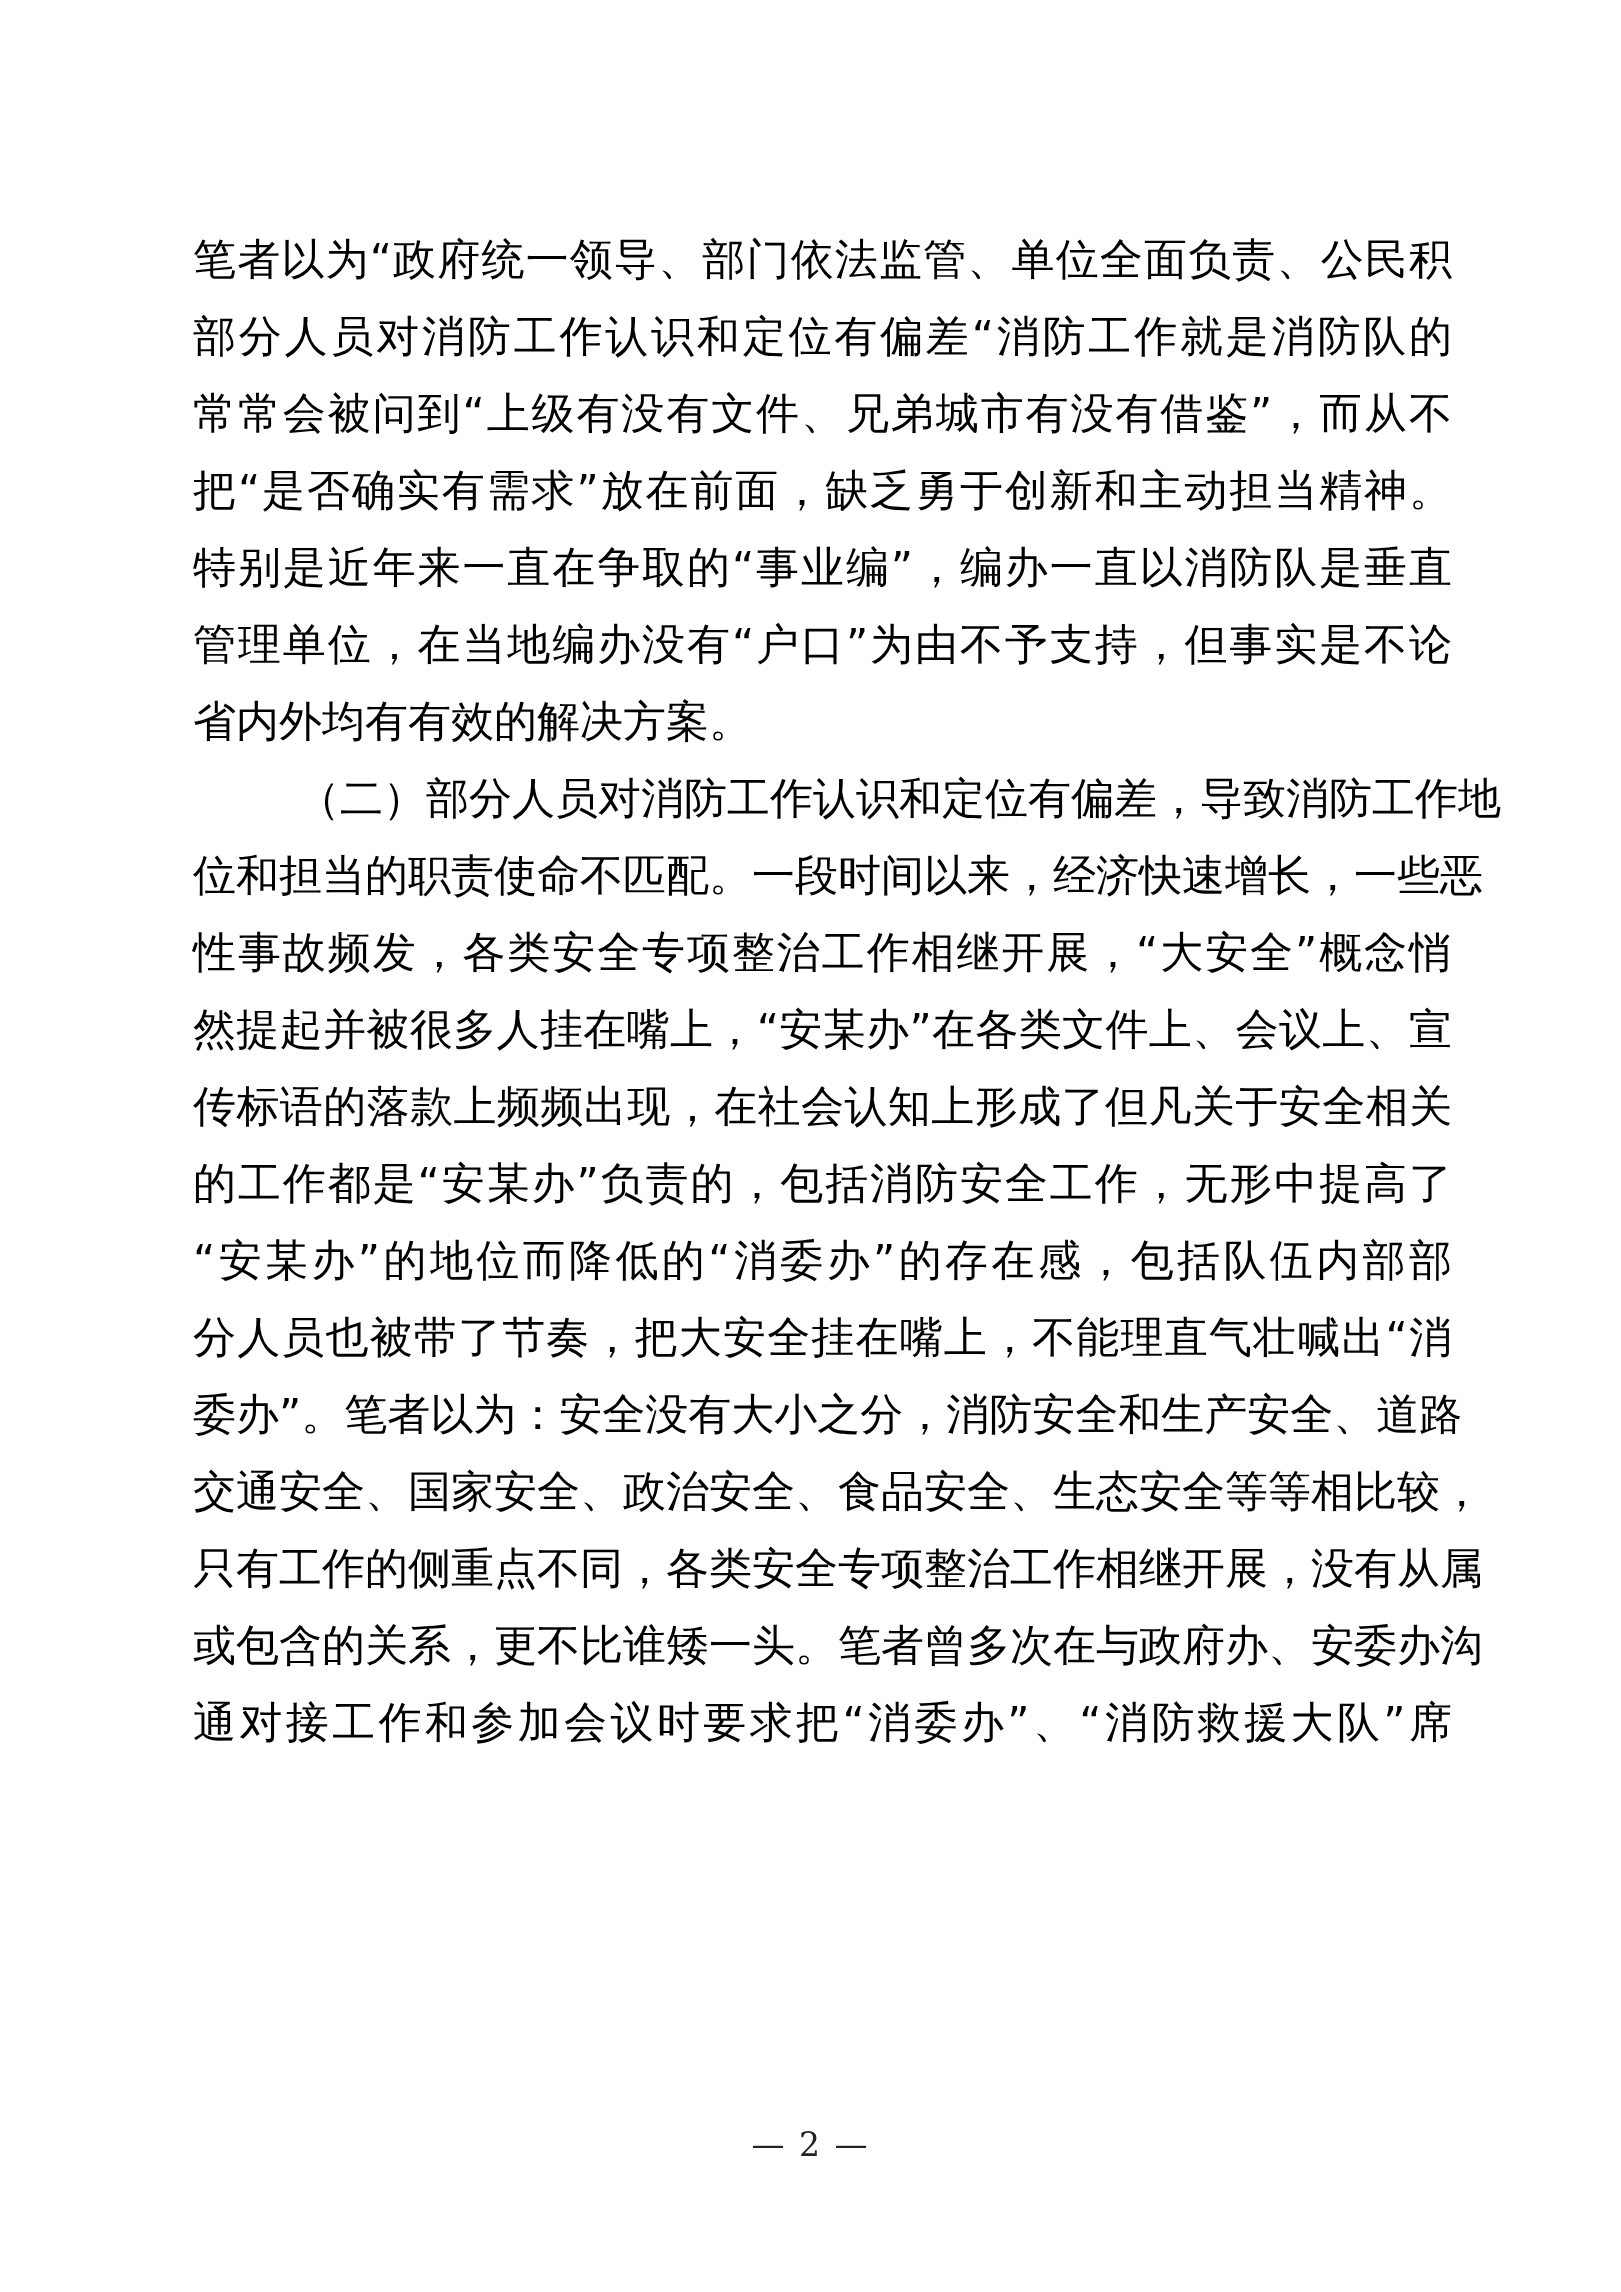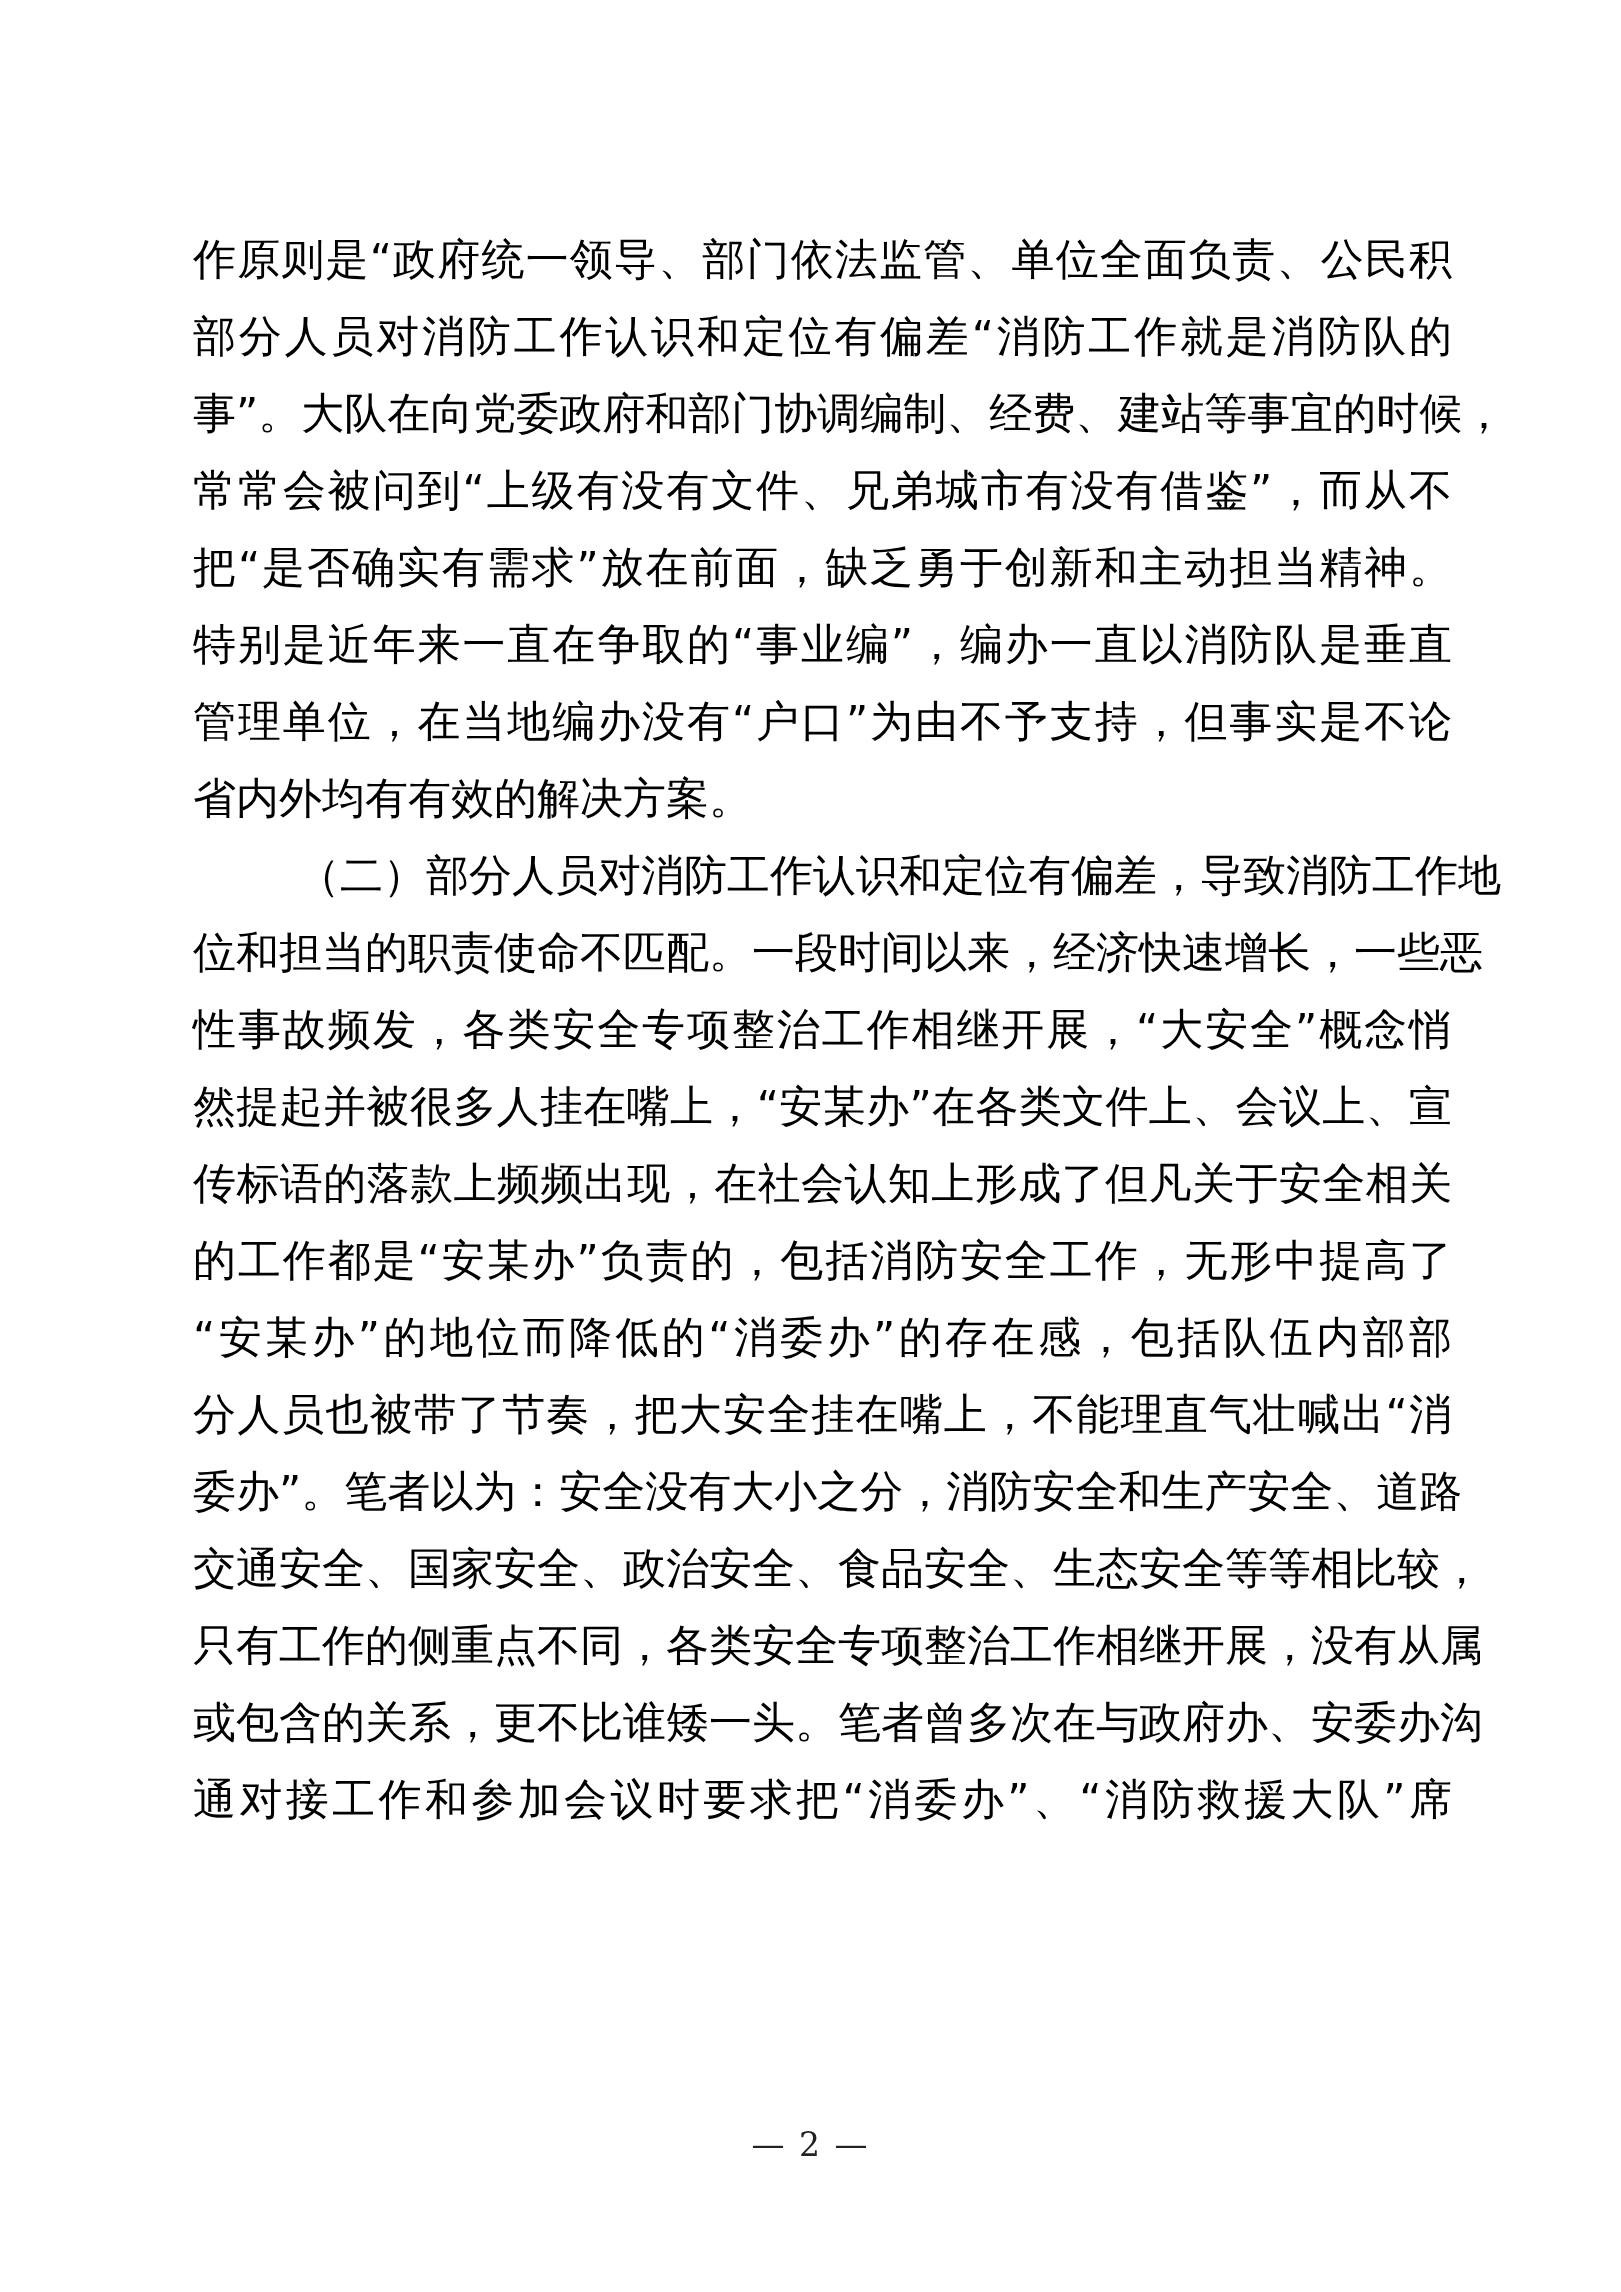--- a/index.html
+++ b/index.html
@@ -57,23 +57,22 @@
       letter-spacing: 2px;
     }
   </style>
 </head>
 <body>
 
 <div class="page">
   <div class="body-text">
 
     <div class="paragraph">
-      <div class="line">作原则是“政府统一领导、部门依法监管、单位全面负责、公民积</div>
+      <div class="line">笔者以为“政府统一领导、部门依法监管、单位全面负责、公民积</div>
       <div class="line">部分人员对消防工作认识和定位有偏差“消防工作就是消防队的</div>
-      <div class="line">事”。大队在向党委政府和部门协调编制、经费、建站等事宜的时候，</div>
       <div class="line">常常会被问到“上级有没有文件、兄弟城市有没有借鉴”，而从不</div>
       <div class="line">把“是否确实有需求”放在前面，缺乏勇于创新和主动担当精神。</div>
       <div class="line">特别是近年来一直在争取的“事业编”，编办一直以消防队是垂直</div>
       <div class="line">管理单位，在当地编办没有“户口”为由不予支持，但事实是不论</div>
       <div class="line last">省内外均有有效的解决方案。</div>
     </div>
 
     <div class="paragraph">
       <div class="line indent">（二）部分人员对消防工作认识和定位有偏差，导致消防工作地</div>
       <div class="line">位和担当的职责使命不匹配。一段时间以来，经济快速增长，一些恶</div>

